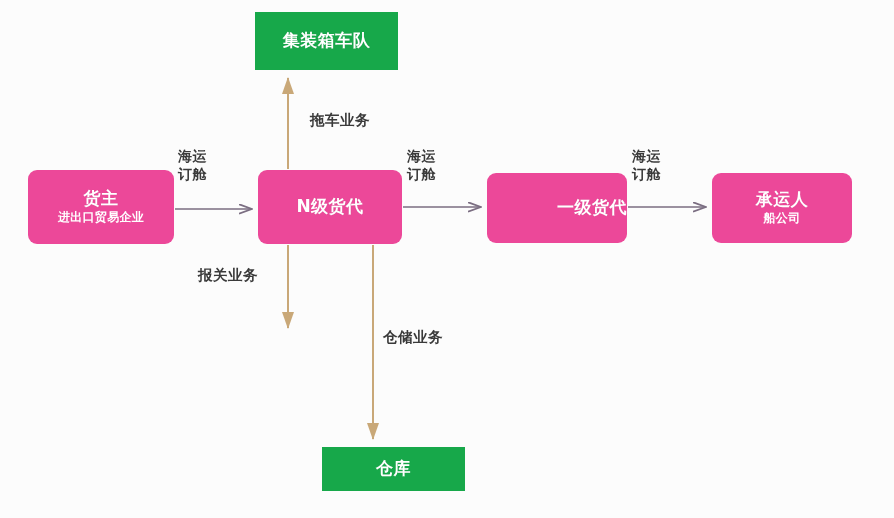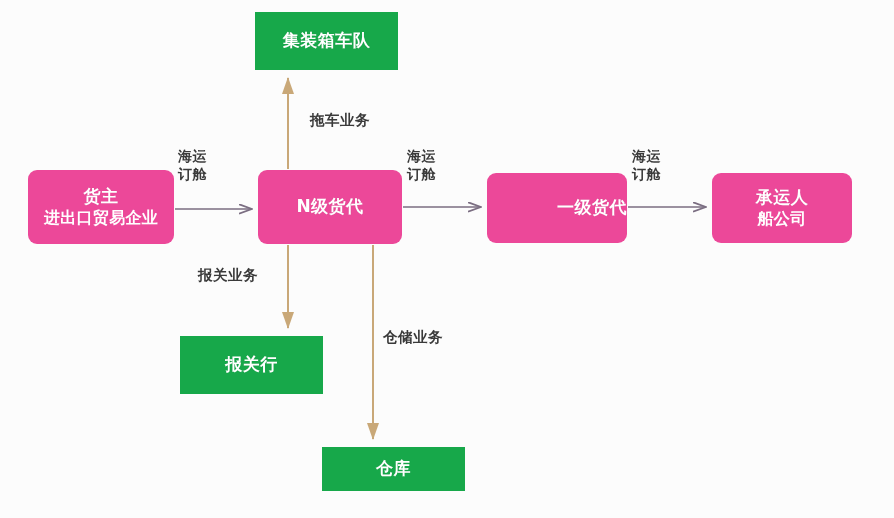--- a/index.html
+++ b/index.html
@@ -43,21 +43,21 @@
   .node.green {
     background: #17a84a;
   }
   .node-title {
     font-weight: bold;
     font-size: 17px;
     letter-spacing: 0.5px;
     text-shadow: 0 0 1px rgba(0,0,0,0.12);
   }
   .node-sub {
-    font-size: 16px;
+    font-size: 12px;
     font-weight: bold;
     margin-top: 3px;
     letter-spacing: 0.3px;
   }
   .edge-label {
     position: absolute;
     font-size: 14.5px;
     color: #3a3a3a;
     font-weight: bold;
     line-height: 1.25;
@@ -113,23 +113,20 @@
 
   <div class="node blue" style="left:712px; top:173px; width:140px; height:70px;">
     <div class="node-title">承运人</div>
     <div class="node-sub">船公司</div>
   </div>
 
   <div class="node green" style="left:255px; top:12px; width:143px; height:58px;">
     <div class="node-title">集装箱车队</div>
   </div>
 
-  <div class="node green" style="left:180px; top:336px; width:143px; height:58px;">
-    <div class="node-title">报关行</div>
-  </div>
 
   <div class="node green" style="left:322px; top:447px; width:143px; height:44px;">
     <div class="node-title">仓库</div>
   </div>
 
   <div class="edge-label stacked" style="left:178px; top:148px;">海运
 订舱</div>
 
   <div class="edge-label stacked" style="left:407px; top:148px;">海运
 订舱</div>

